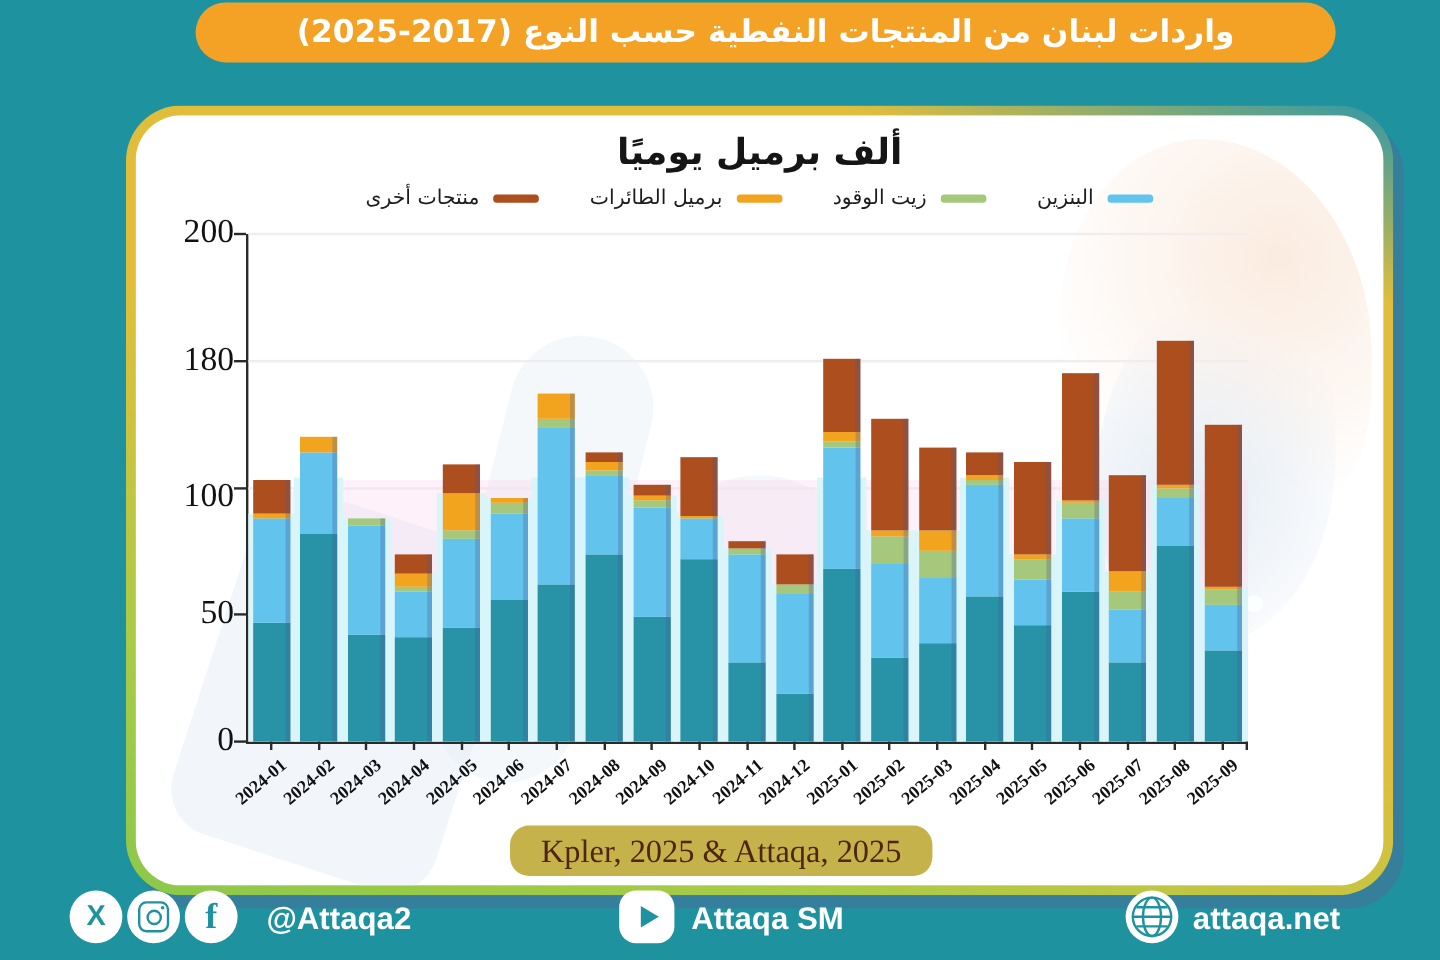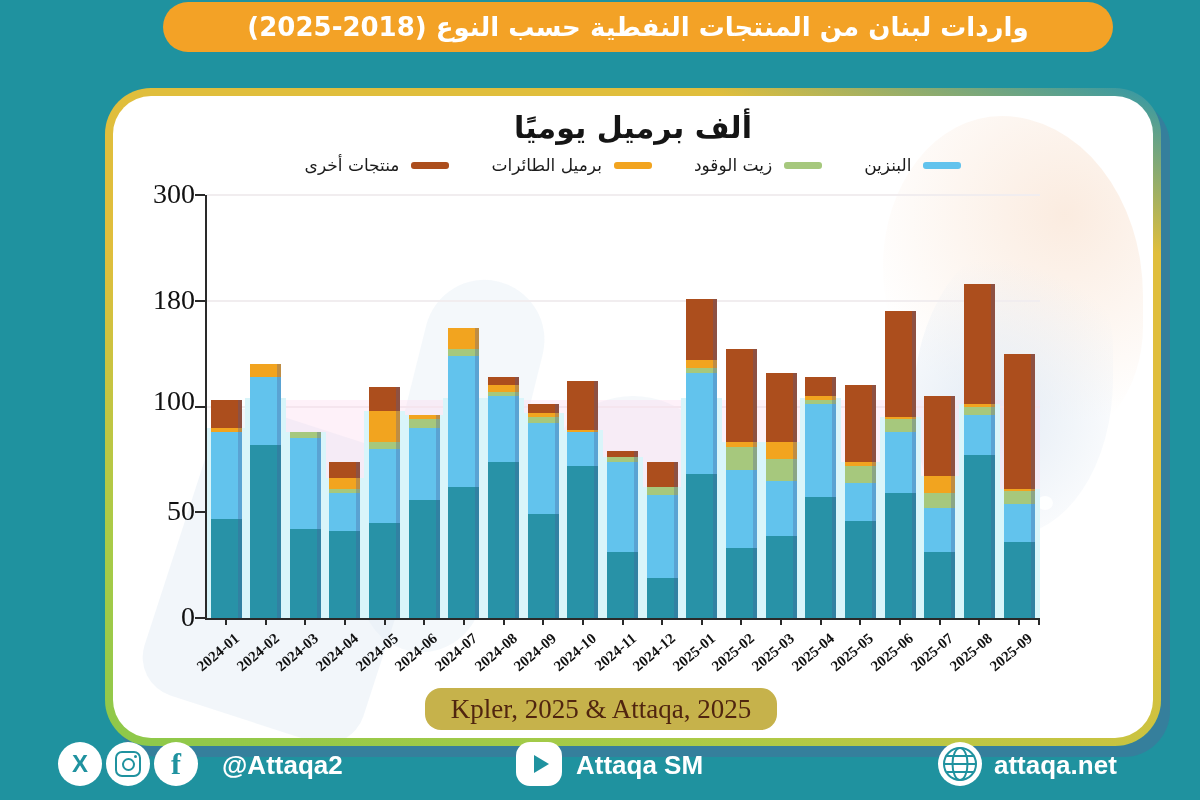--- a/index.html
+++ b/index.html
@@ -76,21 +76,21 @@
   .yt-tri{width:0;height:0;border-left:15px solid #1f929f;border-top:9px solid transparent;border-bottom:9px solid transparent;margin-left:4px;}
   .f-text{position:absolute;top:20px;font-weight:bold;font-size:26px;color:#fff;
           font-family:"Liberation Sans","DejaVu Sans",sans-serif;}
 </style>
 </head>
 <body>
 
 <div class="stage" style="background: rgb(31, 146, 159);">
 
   <div class="banner" style="background: rgb(243, 162, 38);">
-    <div class="banner-title">واردات لبنان من المنتجات النفطية حسب النوع (2018-2025)</div>
+    <div class="banner-title">واردات لبنان من المنتجات النفطية حسب النوع (2017-2025)</div>
   </div>
 
   <div class="card">
     <div class="card-inner">
 
       <div class="wm wm-swirl1"></div>
       <div class="wm wm-swirl2"></div>
       <div class="wm wm-dot1"></div>
       <div class="wm wm-dot2"></div>
       <div class="wm wm-blob1"></div>
@@ -353,23 +353,23 @@
           <div class="xtick" style="left: 831px; top: 423px;"></div>
         </div>
       <div id="ylabels"></div>
 
       <div class="caption">
         <span class="caption-text">Kpler, 2025 &amp; Attaqa, 2025</span>
       </div>
 
     <div class="ylabel" style="left: 6px; top: 505px;">0</div>
         <div class="ylabel" style="left: 6px; top: 399.25px;">50</div>
-        <div class="ylabel" style="left: 6px; top: 289px;">100</div>
+        <div class="ylabel" style="left: 6px; top: 302px;">100</div>
         <div class="ylabel" style="left: 6px; top: 187.75px;">180</div>
-        <div class="ylabel" style="left: 6px; top: 82px;">300</div>
+        <div class="ylabel" style="left: 6px; top: 82px;">200</div>
       </div>
   </div>
 
   <div class="footer">
     <div class="fi-circle" style="left:58px">
         <span class="fi-x">X</span>
       </div>
     <div class="fi-circle" style="left:106px">
       <div class="ig-body">
           <div class="ig-lens"></div>

